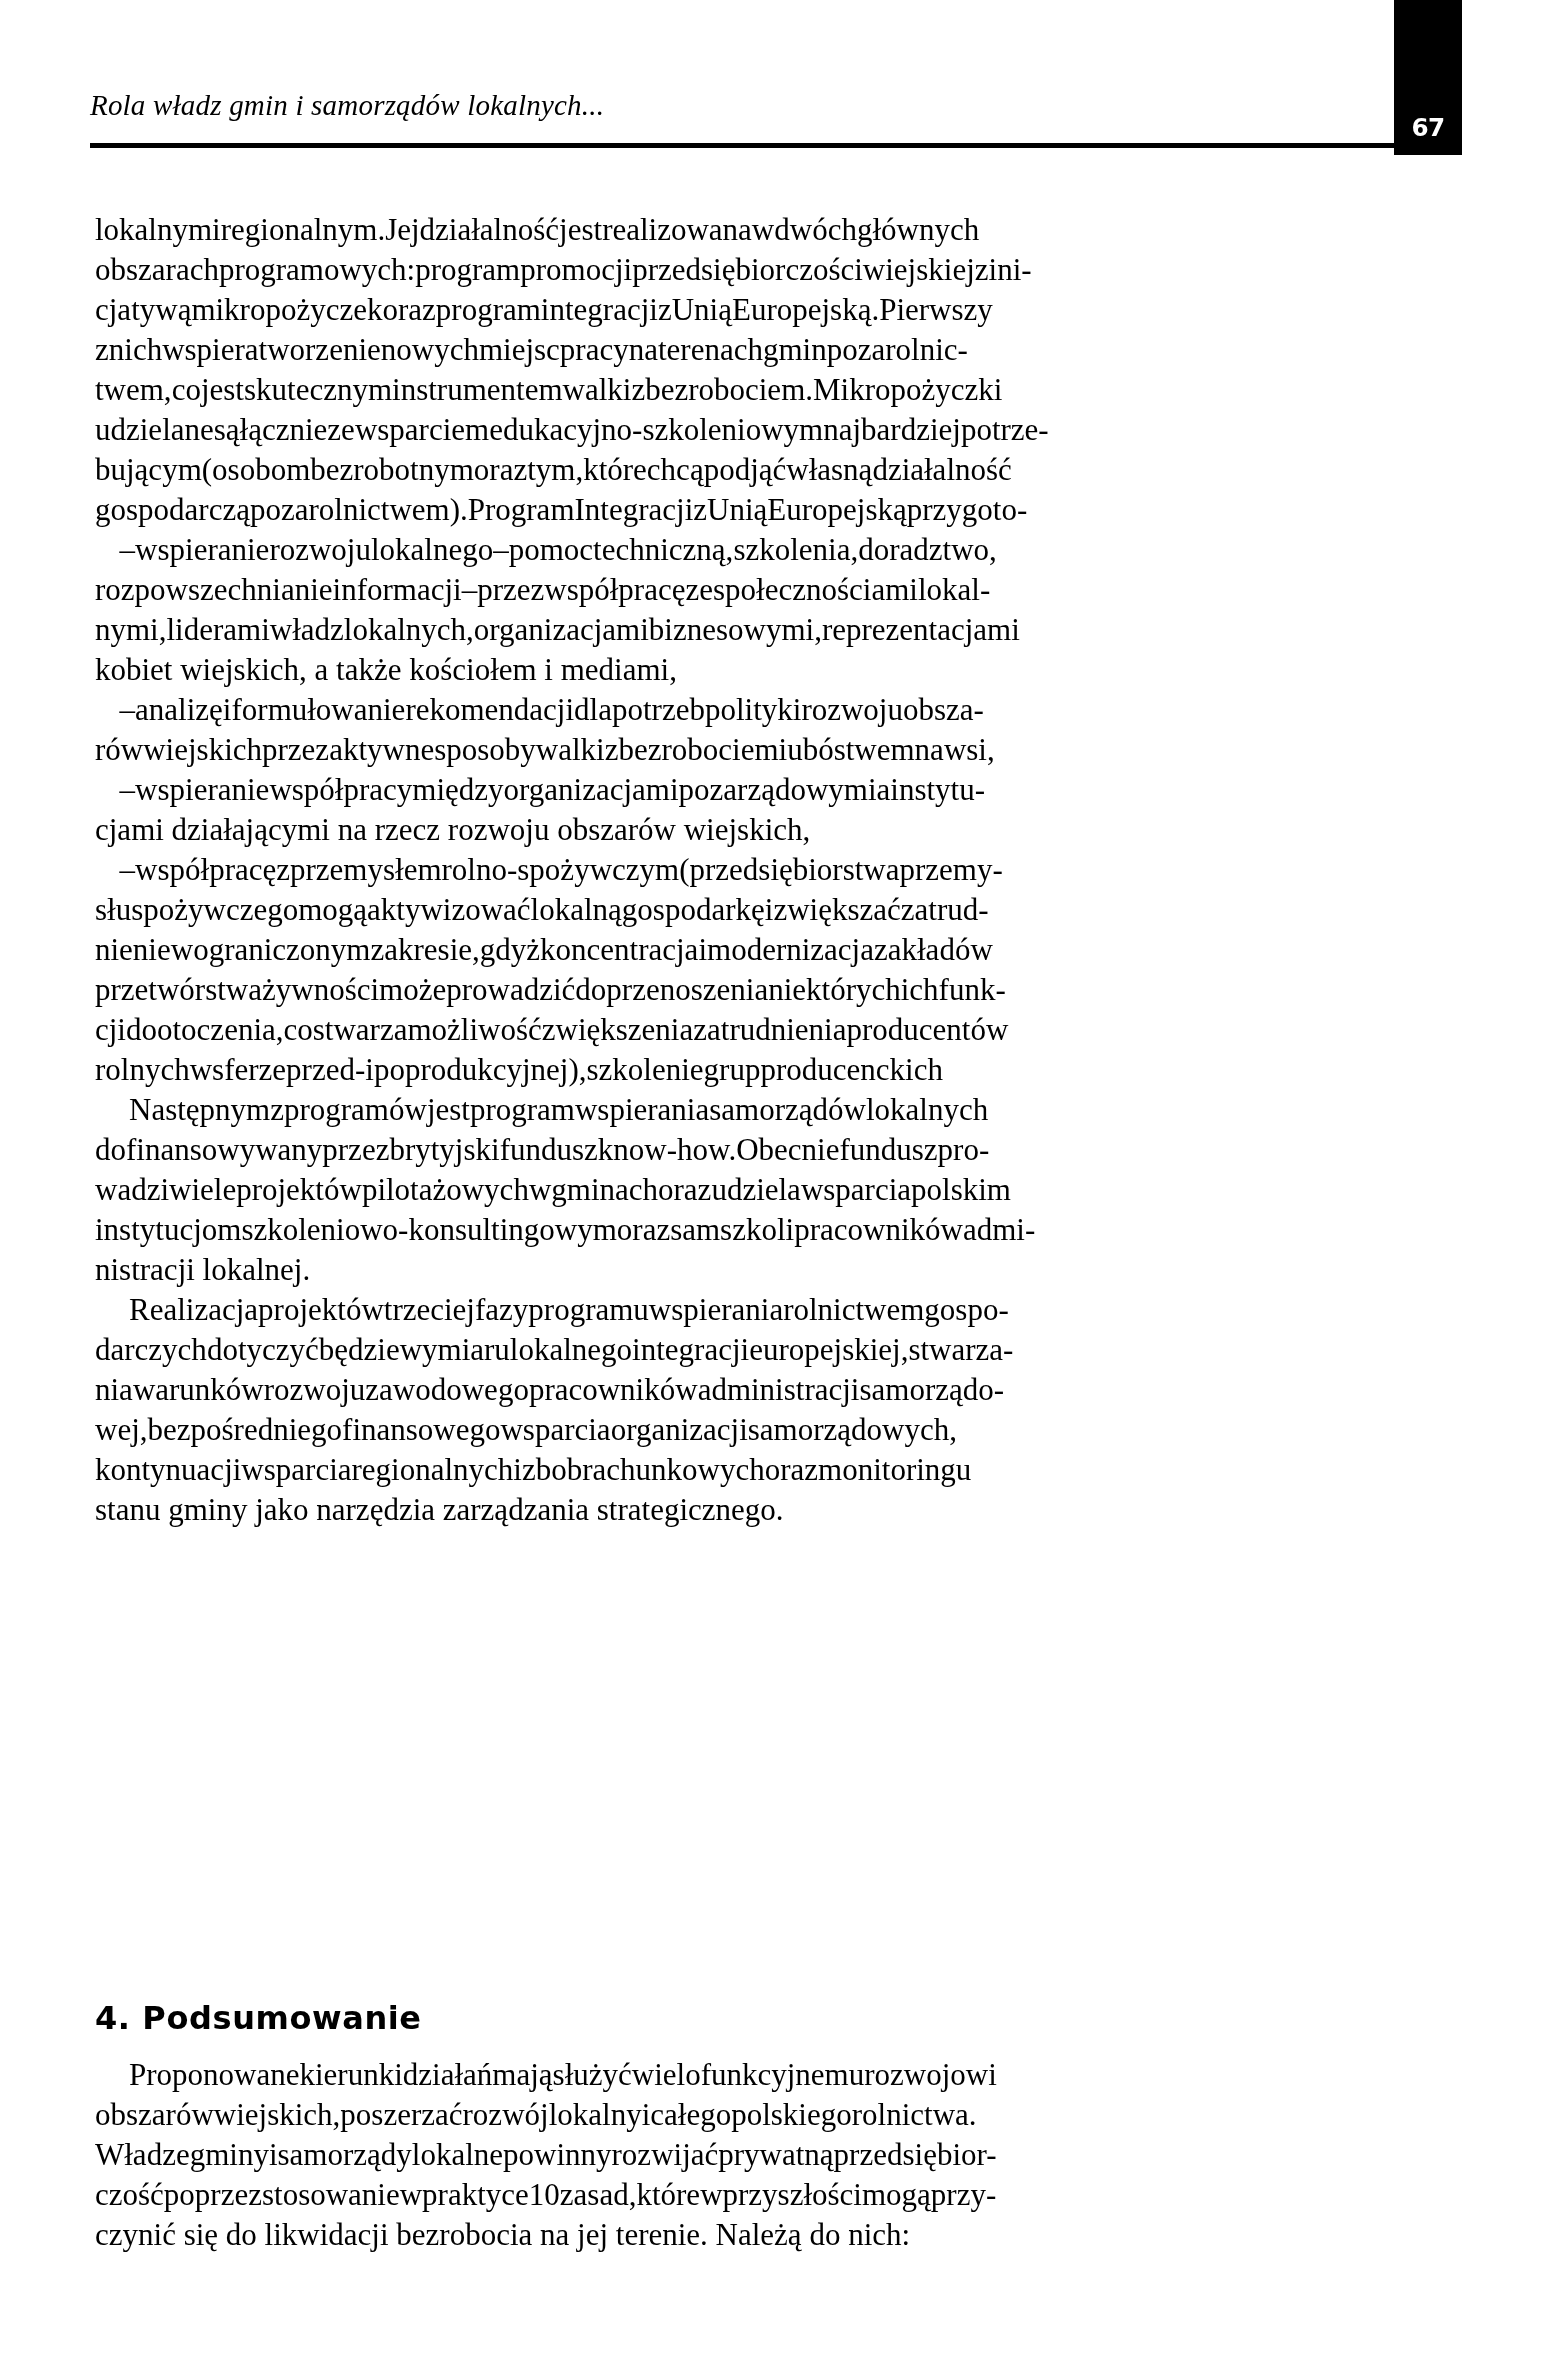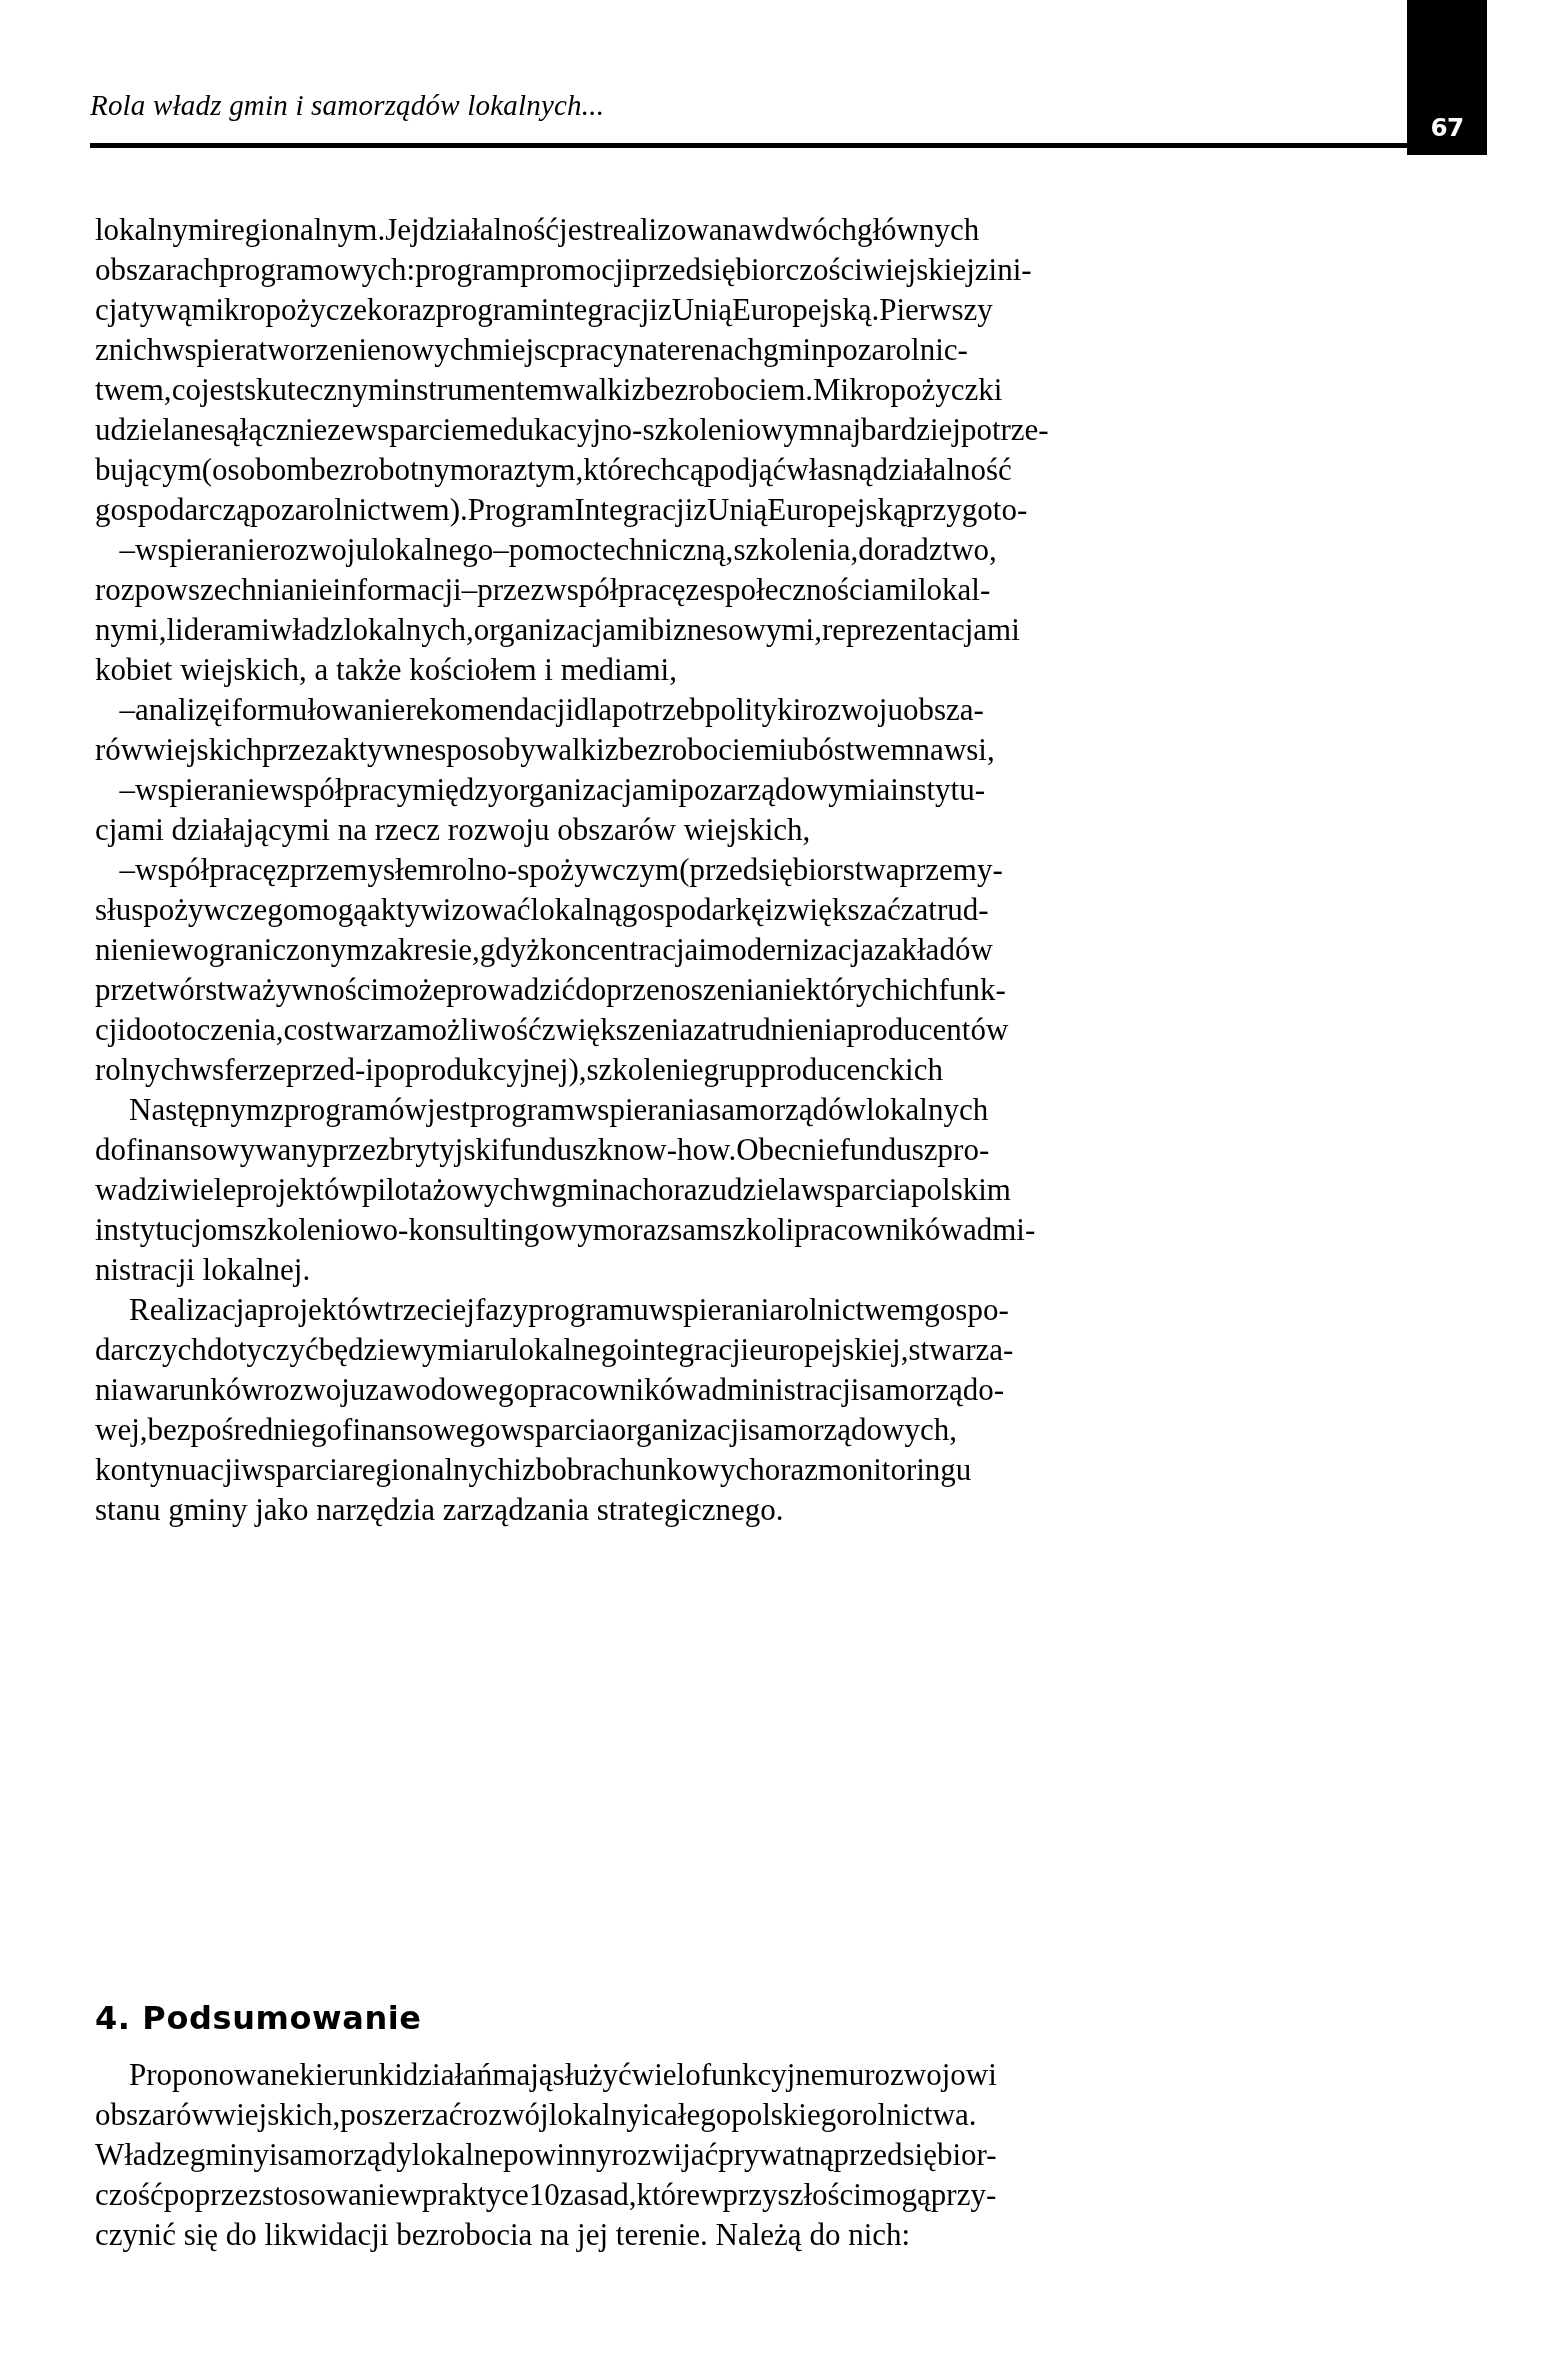--- a/index.html
+++ b/index.html
@@ -44,24 +44,23 @@
     width: 1372px;
     height: 4.7px;
     background: #000000;
   }
 
   
   #page-number-box {
     position: absolute;
     left: 1394px;
     top: 0px;
-    width: 80px;
+    width: 68px;
     height: 155px;
     background: #000000;
-    margin-left: 13px;
   }
 
   #page-number-text {
     position: absolute;
     left: 0;
     right: 0;
     bottom: 13.2px;
     text-align: center;
     color: #ffffff;
     font-family: "DejaVu Sans", "Liberation Sans", sans-serif;

